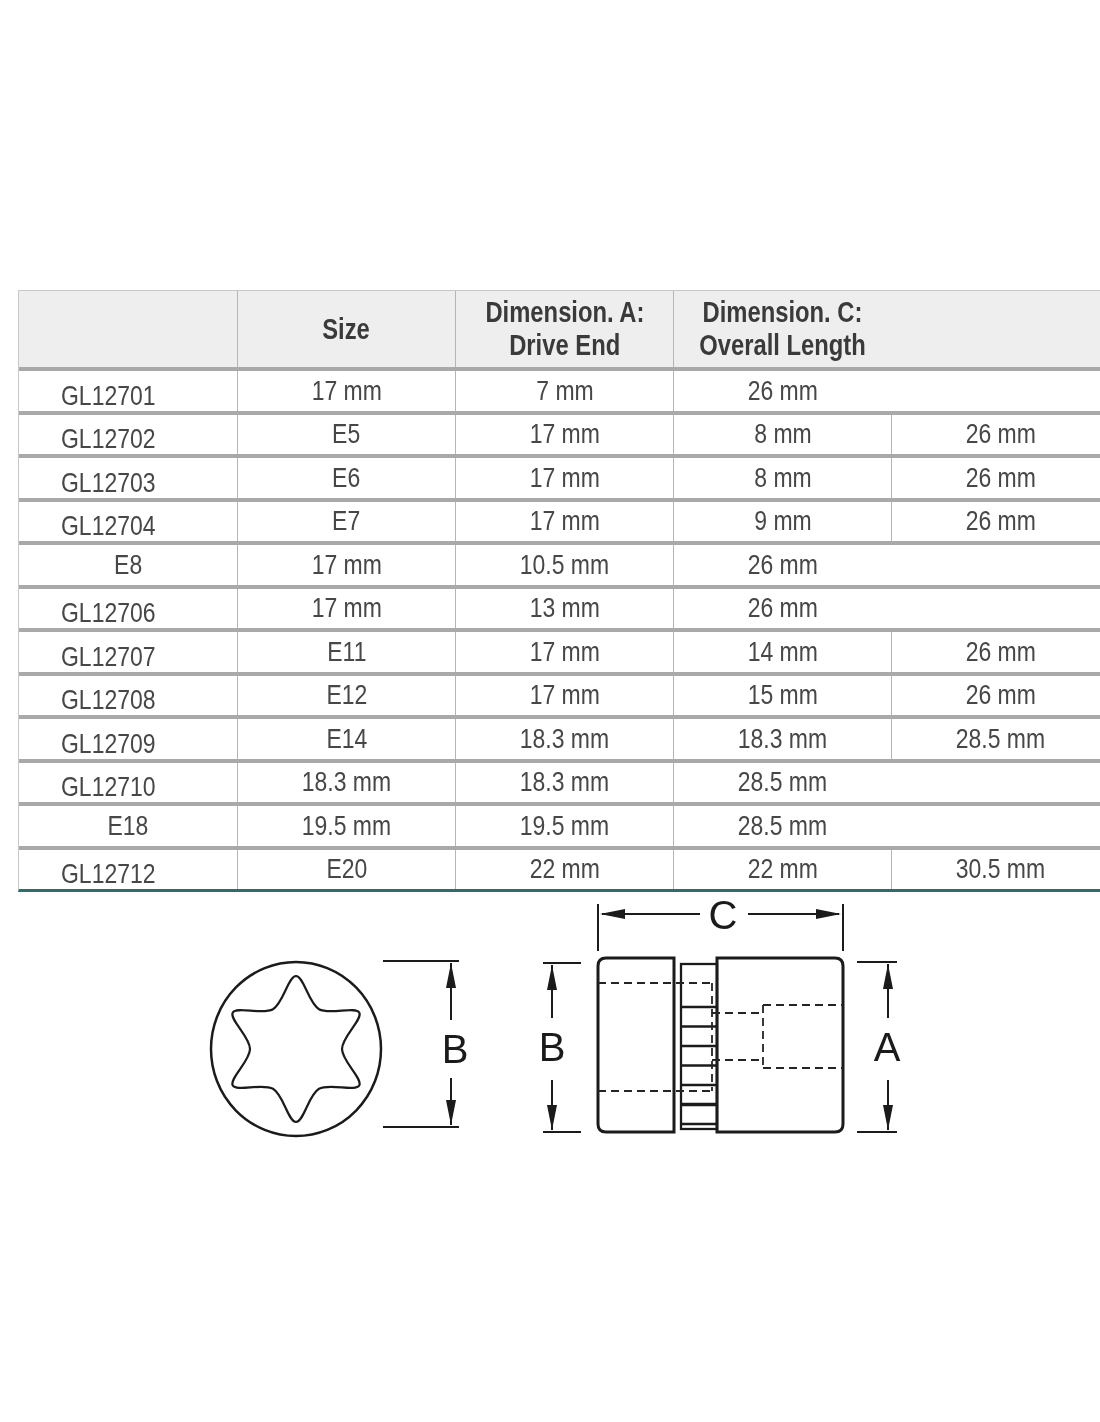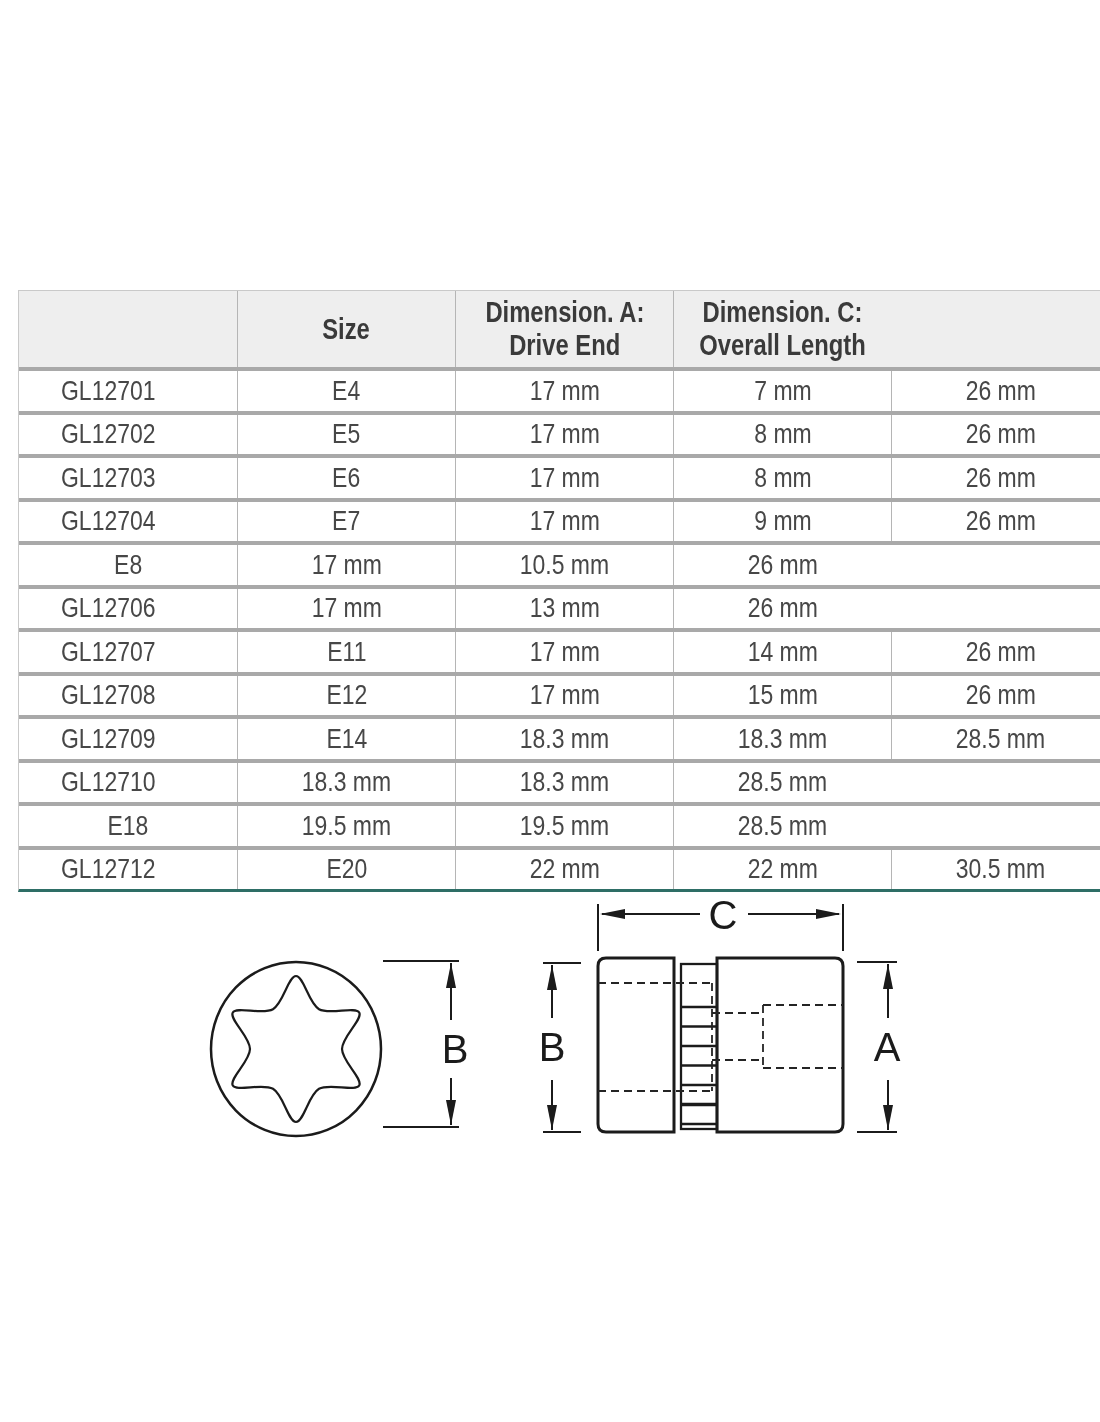--- a/index.html
+++ b/index.html
@@ -35,21 +35,21 @@
   }
   .tcell{
     display:flex;
     flex-direction:column;
     align-items:center;
     justify-content:center;
     box-sizing:border-box;
     overflow:hidden;
   }
   .tcell + .tcell{ border-left:1px solid #b5b5b5; }
-  .cell-left{ align-items:flex-start; padding-left:42px; }
+  .cell-left{ align-items:flex-start; padding-left:42px;justify-content:flex-end; }
   .hd{
     font-size:29px;font-weight:700;color:#3a3a3a;
     line-height:33px;text-align:center;
   }
   .dt{
     font-size:28px;font-weight:400;color:#474747;
     line-height:30px;white-space:nowrap;
   }
   .cond{ display:inline-block; transform:scaleX(0.82); transform-origin:center; }
   .cell-left .cond{ transform-origin:left center; }
@@ -80,23 +80,20 @@
       </div>
       <div class="tcell">
         <span class="hd cond">Dimension. C:</span>
         <span class="hd cond">Overall Length</span>
       </div>
     </div>
 
     <div class="trow tdata">
       <div class="tcell cell-left">
           <span class="dt cond">GL12701</span>
-        </div>
-      <div class="tcell">
-          <span class="dt cond">E4</span>
         </div>
       <div class="tcell">
           <span class="dt cond">17 mm</span>
         </div>
       <div class="tcell">
           <span class="dt cond">7 mm</span>
         </div>
       <div class="tcell">
           <span class="dt cond">26 mm</span>
         </div>

